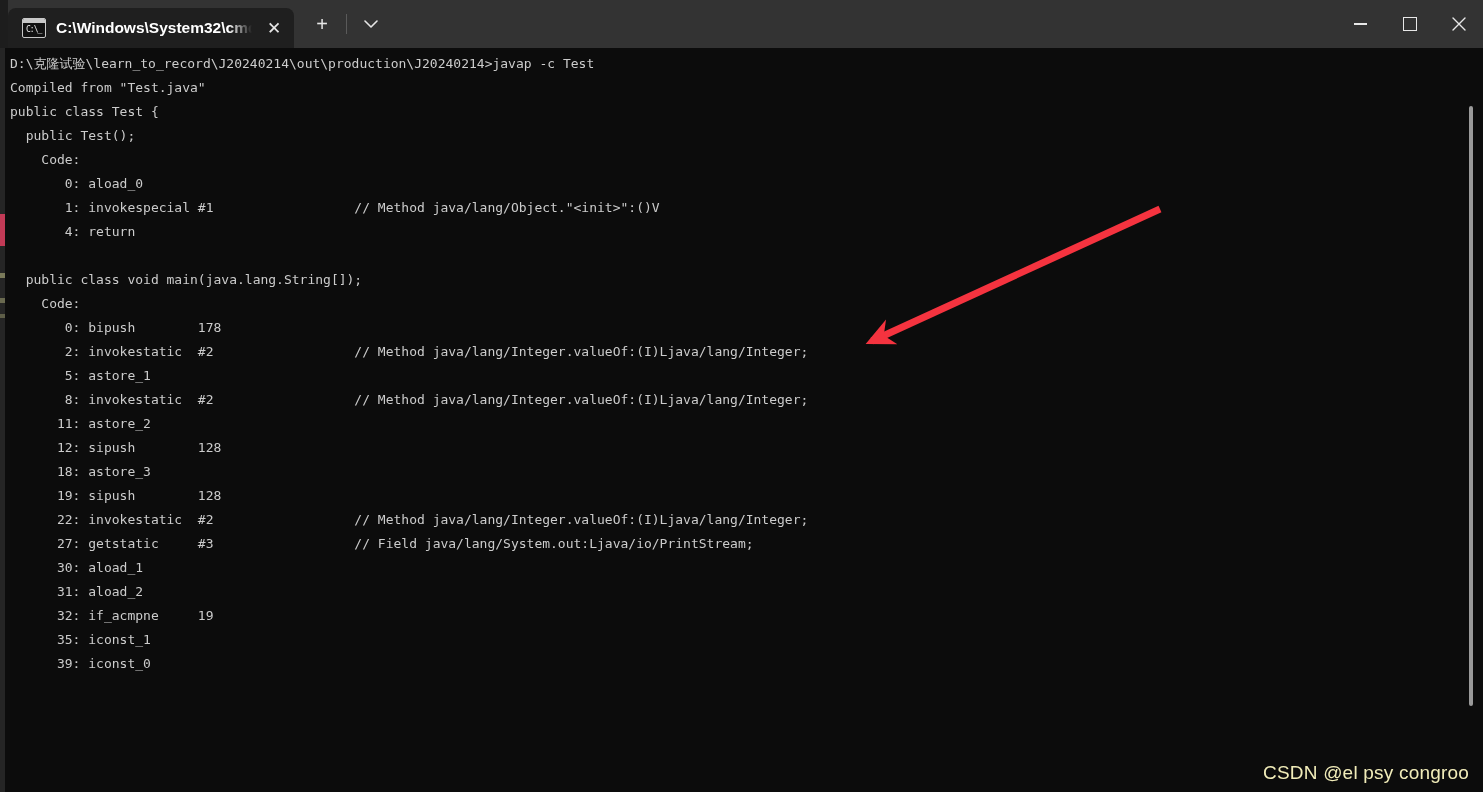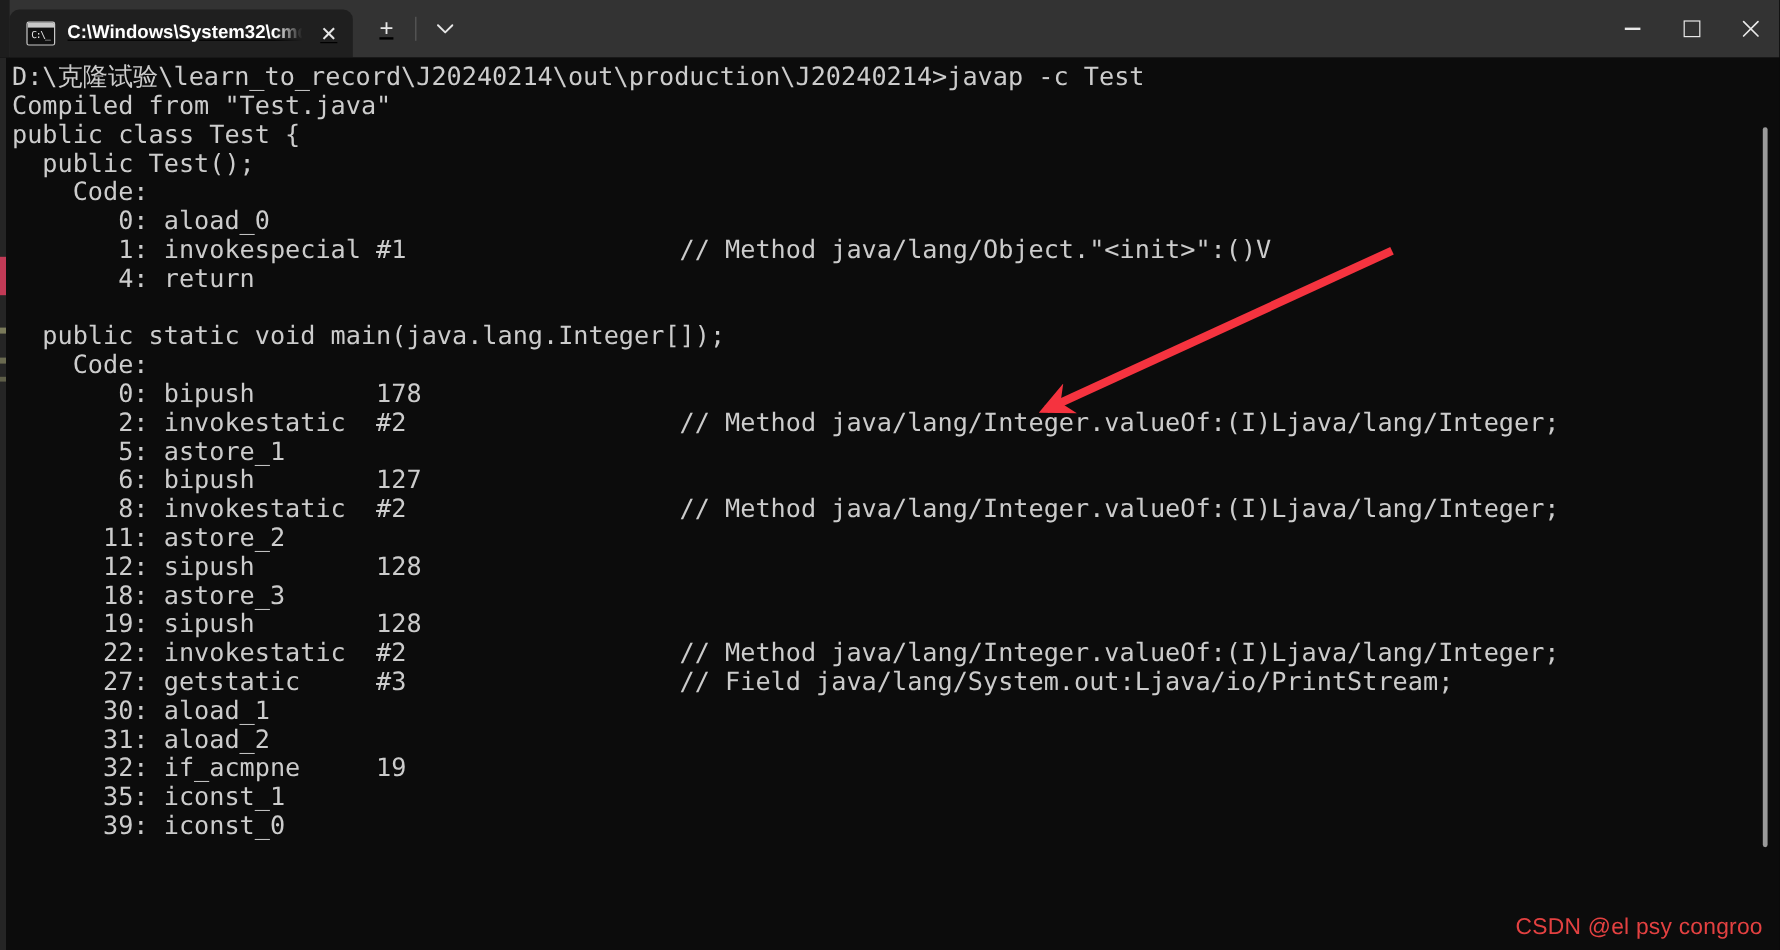--- a/index.html
+++ b/index.html
@@ -31,21 +31,20 @@
     background: #333333;
     display: flex;
     align-items: flex-end;
     font-family: "Liberation Sans", sans-serif;
   }
   .titlebar-left {
     display: flex;
     align-items: center;
     height: 48px;
     flex: 0 0 auto;
-    text-decoration: underline;
   }
   .edge-sliver {
     width: 8px;
     height: 48px;
     background: #1d1d1d;
   }
 
   .tab {
     position: relative;
     height: 40px;
@@ -186,21 +185,21 @@
     position: absolute;
     left: 10px;
     top: 4px;
     right: 0;
     bottom: 0;
   }
   .term-line {
     height: 24px;
     line-height: 24px;
     font-family: "DejaVu Sans Mono", monospace;
-    font-size: 21px;
+    font-size: 13px;
     color: #cccccc;
     white-space: pre;
     letter-spacing: 0px;
   }
 
   
   .term-left-edge {
     position: absolute;
     left: 0; top: 0;
     width: 5px;
@@ -266,21 +265,21 @@
     width: 1483px;
     height: 792px;
     pointer-events: none;
   }
 
   
   .watermark {
     position: absolute;
     right: 14px;
     bottom: 8px;
-    color: #ef4444;
+    color: #fef9c3;
     font-family: "Liberation Sans", sans-serif;
     font-size: 19px;
     letter-spacing: 0.2px;
     opacity: 0.95;
   }
 </style>
 </head>
 <body>
 
 <div id="app">
@@ -335,26 +334,25 @@
 
     <div class="term-line">D:\克隆试验\learn_to_record\J20240214\out\production\J20240214&gt;javap -c Test</div>
         <div class="term-line">Compiled from "Test.java"</div>
         <div class="term-line">public class Test {</div>
         <div class="term-line">  public Test();</div>
         <div class="term-line">    Code:</div>
         <div class="term-line">       0: aload_0</div>
         <div class="term-line">       1: invokespecial #1                  // Method java/lang/Object."&lt;init&gt;":()V</div>
         <div class="term-line">       4: return</div>
         <div class="term-line">&nbsp;</div>
-        <div class="term-line">  public static void main(java.lang.Integer[]);</div>
+        <div class="term-line">  public class void main(java.lang.String[]);</div>
         <div class="term-line">    Code:</div>
         <div class="term-line">       0: bipush        178</div>
         <div class="term-line">       2: invokestatic  #2                  // Method java/lang/Integer.valueOf:(I)Ljava/lang/Integer;</div>
         <div class="term-line">       5: astore_1</div>
-        <div class="term-line">       6: bipush        127</div>
         <div class="term-line">       8: invokestatic  #2                  // Method java/lang/Integer.valueOf:(I)Ljava/lang/Integer;</div>
         <div class="term-line">      11: astore_2</div>
         <div class="term-line">      12: sipush        128</div>
         <div class="term-line">      18: astore_3</div>
         <div class="term-line">      19: sipush        128</div>
         <div class="term-line">      22: invokestatic  #2                  // Method java/lang/Integer.valueOf:(I)Ljava/lang/Integer;</div>
         <div class="term-line">      27: getstatic     #3                  // Field java/lang/System.out:Ljava/io/PrintStream;</div>
         <div class="term-line">      30: aload_1</div>
         <div class="term-line">      31: aload_2</div>
         <div class="term-line">      32: if_acmpne     19</div>

